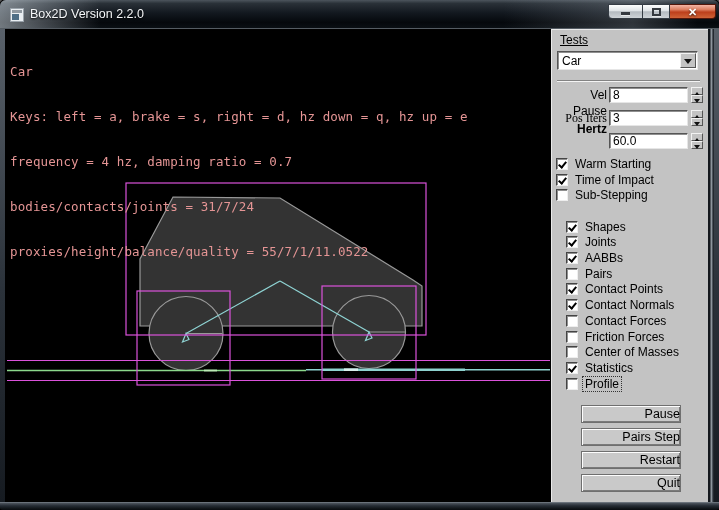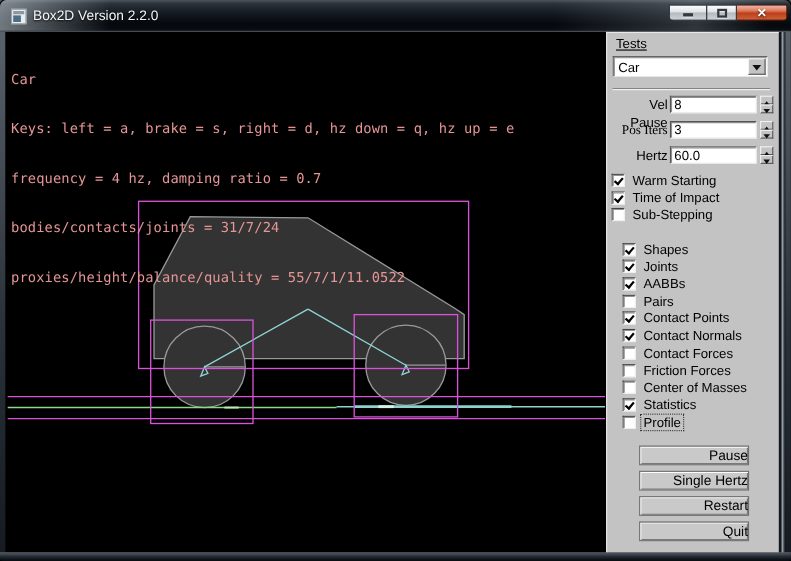--- a/index.html
+++ b/index.html
@@ -174,21 +174,21 @@
       <input class="spin-field sunken" style="top: 81px;" value="3">
       <div class="spinner" style="top:81px;">
         <span class="spin-half up">
             <span class="tri-up"></span>
           </span>
         <span class="spin-half dn">
             <span class="tri-dn"></span>
           </span>
       </div>
 
-      <span class="spin-label" style="top:104px;">Hertz</span>
+      <span class="spin-label" style="top:92px;font-weight:bold;">Hertz</span>
       <input class="spin-field sunken" style="top: 104px;" value="60.0">
       <div class="spinner" style="top:104px;">
         <span class="spin-half up">
             <span class="tri-up"></span>
           </span>
         <span class="spin-half dn">
             <span class="tri-dn"></span>
           </span>
       </div>
 
@@ -244,21 +244,21 @@
       <div class="cbrow" style="left:14px;top:333px;">
         <span class="cb on"></span>
         <span class="cblabel">Statistics</span>
       </div>
       <div class="cbrow" style="left:14px;top:349px;">
         <span class="cb"></span>
         <span class="cblabel focused">Profile</span>
       </div>
 
       <div class="pbtn" style="top:376px;">Pause</div>
-      <div class="pbtn" style="top:399px;">Single Hertz</div>
+      <div class="pbtn" style="top:399px;">Pairs Step</div>
       <div class="pbtn" style="top:422px;">Restart</div>
       <div class="pbtn" style="top:445px;">Quit</div>
     </div>
 
     <div class="edge-right-strip"></div>
     <div class="edge-right"></div>
   </div>
 
   <div class="bottomframe"></div>
 </div>

